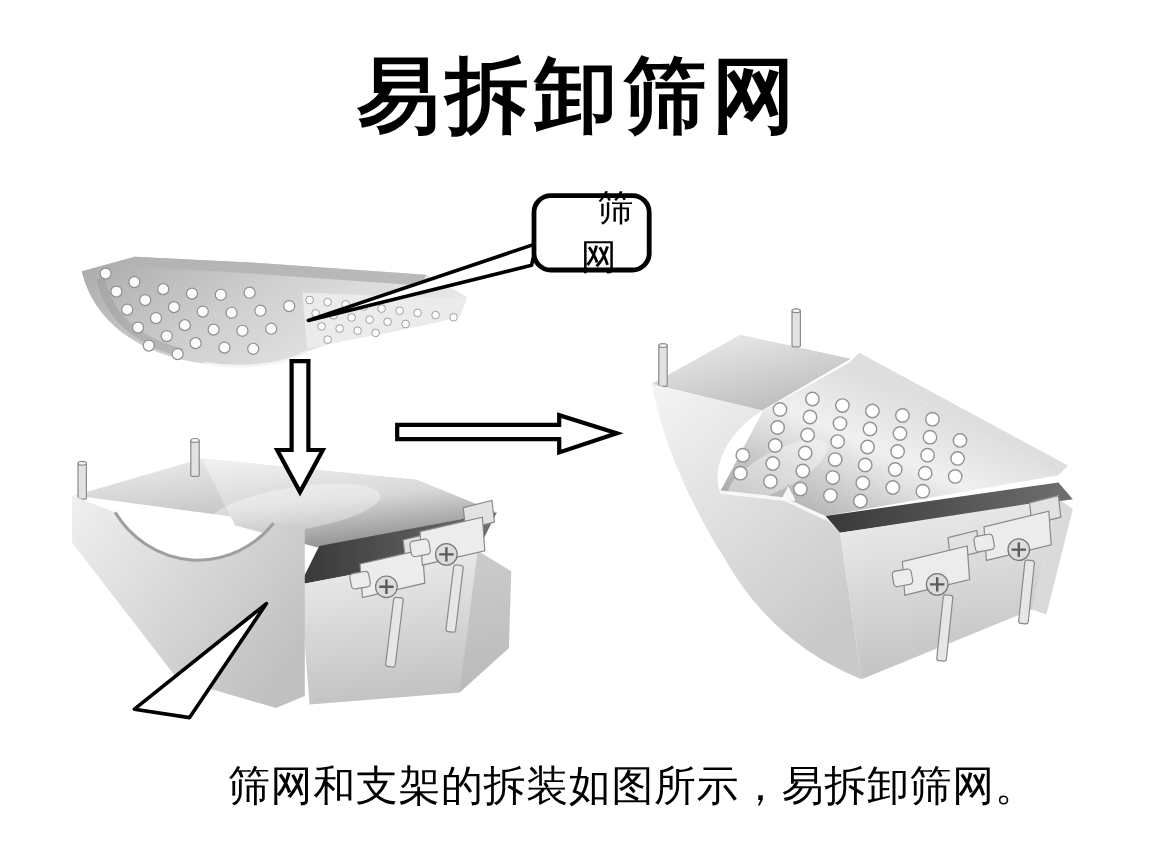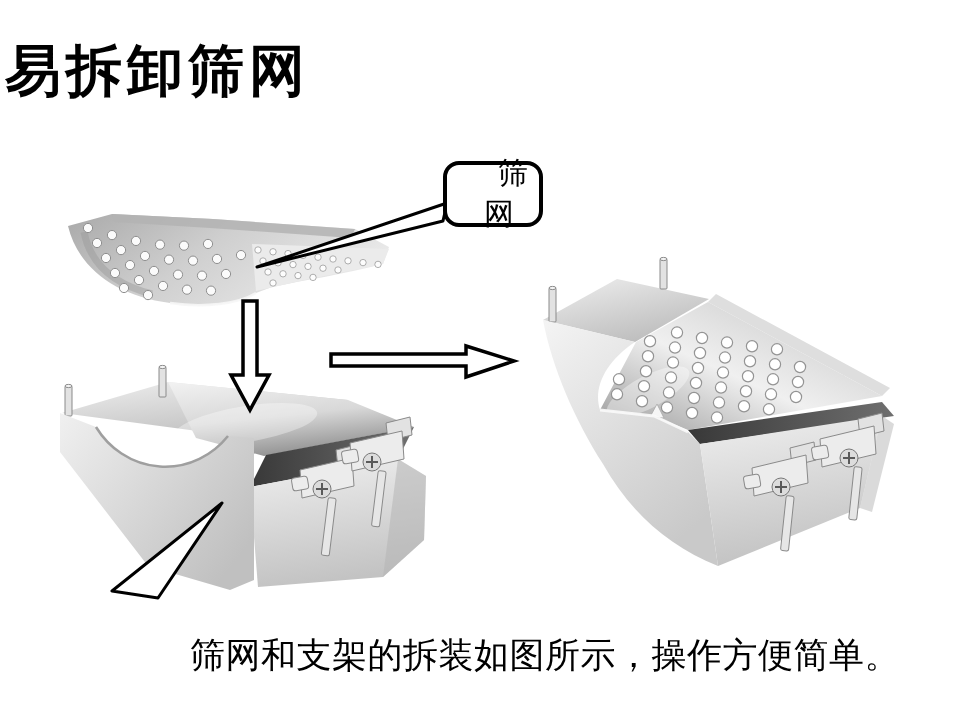--- a/index.html
+++ b/index.html
@@ -1,22 +1,22 @@
 <!DOCTYPE html>
 <html><head>
 <meta charset="utf-8">
 <style>
   html,body{margin:0;padding:0;background:#888;}
   .slide{
     width:960px;height:720px;position:relative;background:#ffffff;
     font-family:"Liberation Serif","DejaVu Serif",serif;overflow:hidden;margin:0 auto;
   }
   .title{
-    position:absolute;left:0;right:0;top:34px;text-align:left;
-    font-size:56px;font-weight:bold;color:#000;letter-spacing:5px;text-indent:5px;
+    position:absolute;left:0;right:0;top:34px;text-align:center;
+    font-size:69px;font-weight:bold;color:#000;letter-spacing:5px;text-indent:5px;
   }
   svg.scene{position:absolute;left:0;top:0;}
   .callout{
     position:absolute;border:4px solid #000;border-radius:16px;background:#fff;
     display:flex;align-items:center;justify-content:center;
     font-size:30px;color:#000;letter-spacing:14px;text-indent:14px;box-sizing:border-box;
   }
   .callout-mesh{left:443px;top:161px;width:100px;height:66px;padding-left:40px;}
   .callout-bracket{left:41px;top:588px;width:120px;height:64px;}
   .caption{
@@ -267,14 +267,14 @@
     <polygon points="331,354 466,354 466,346 514,361 466,377 466,366 331,366" fill="#ffffff" stroke="#000" stroke-width="3.5" stroke-linejoin="miter"></polygon>
   </svg>
 
   <div class="title">易拆卸筛网</div>
 
   <div class="callout callout-mesh">
     <span>筛网</span>
   </div>
 
 
-  <div class="caption">筛网和支架的拆装如图所示，操作方便简单。</div>
+  <div class="caption">筛网和支架的拆装如图所示，易拆卸筛网。</div>
 </div>
 
 </body></html>

